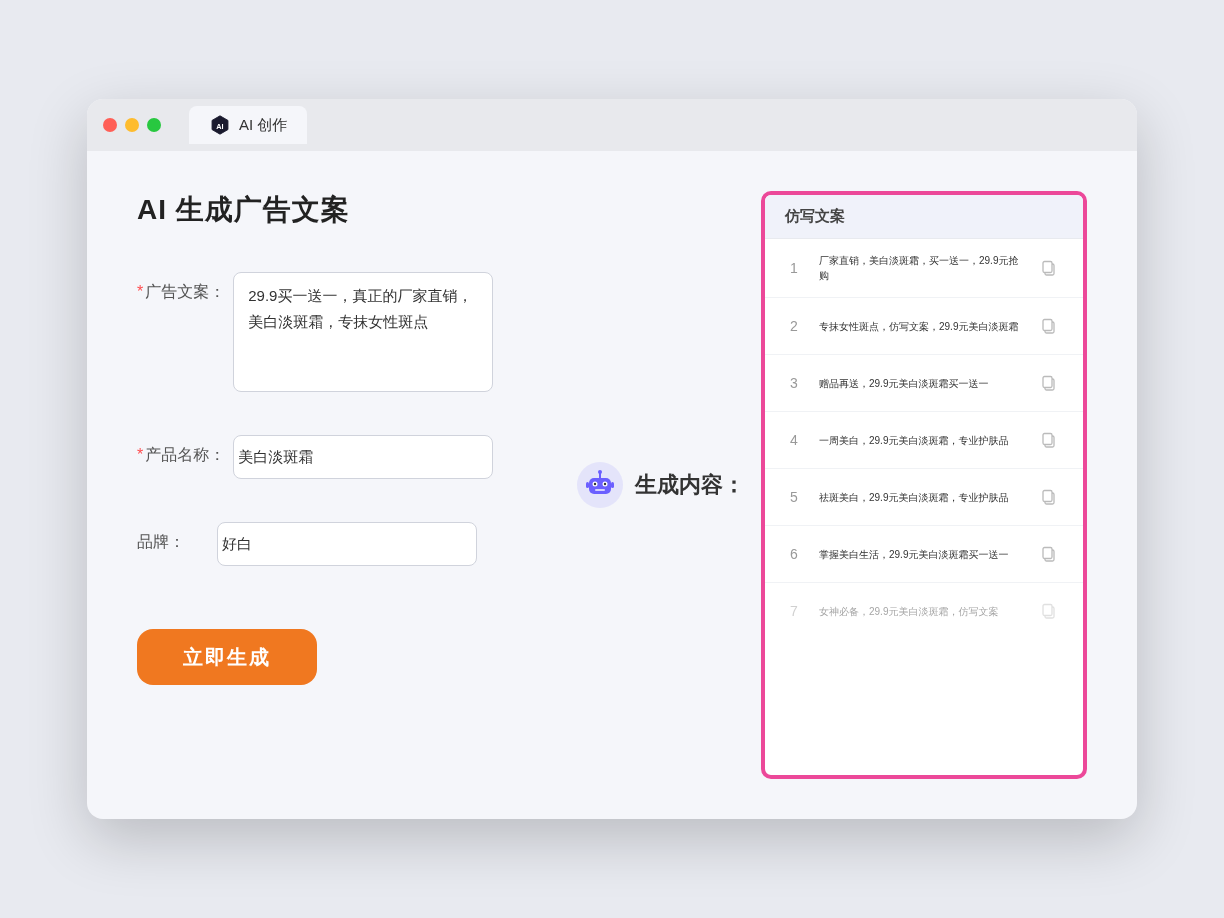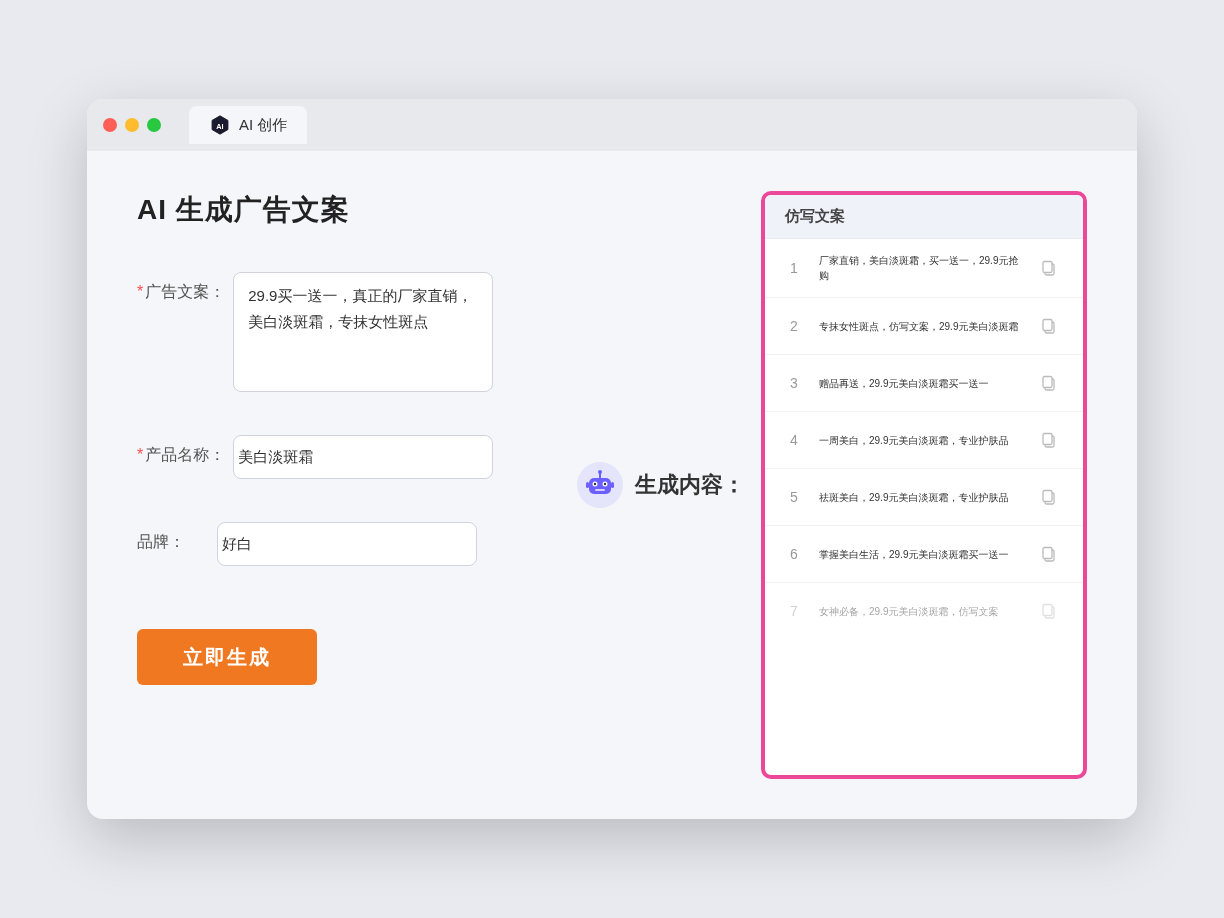--- a/index.html
+++ b/index.html
@@ -143,21 +143,21 @@
 
     .generate-btn {
       margin-top: 20px;
       width: 180px;
       height: 56px;
       background: #f07820;
       color: #fff;
       font-size: 20px;
       font-weight: 600;
       border: none;
-      border-radius: 6px;
+      border-radius: 16px;
       cursor: pointer;
       letter-spacing: 2px;
       transition: background 0.2s;
     }
 
     
     .right-panel {
       flex: 1;
       display: flex;
       flex-direction: row;

